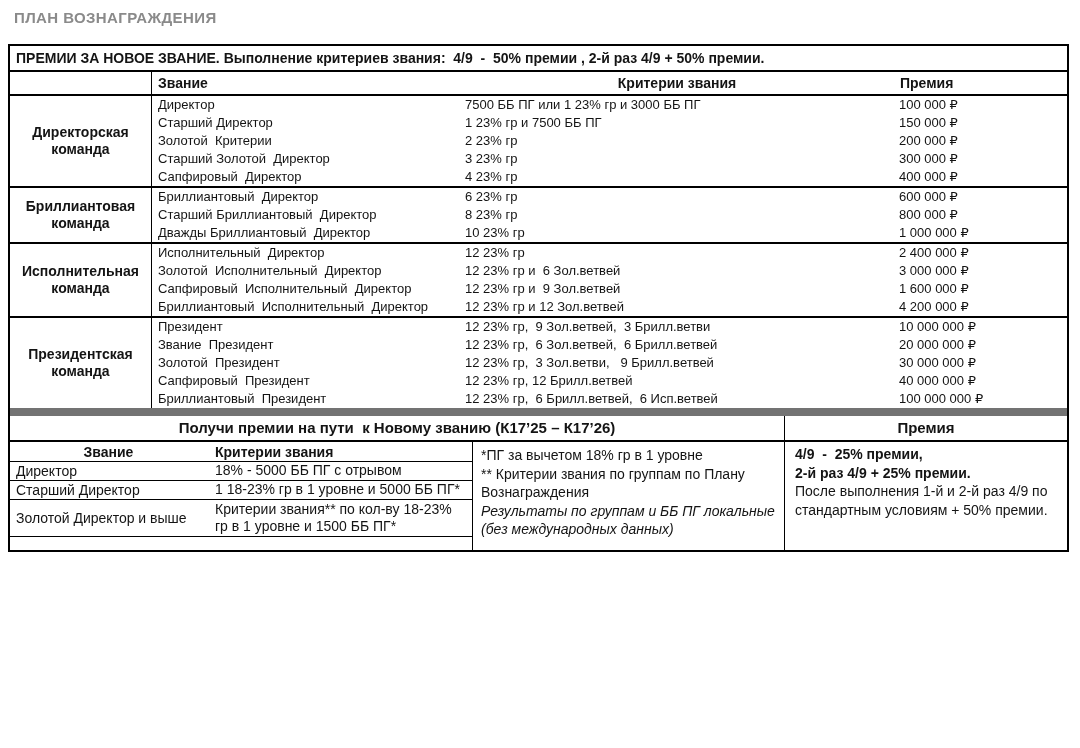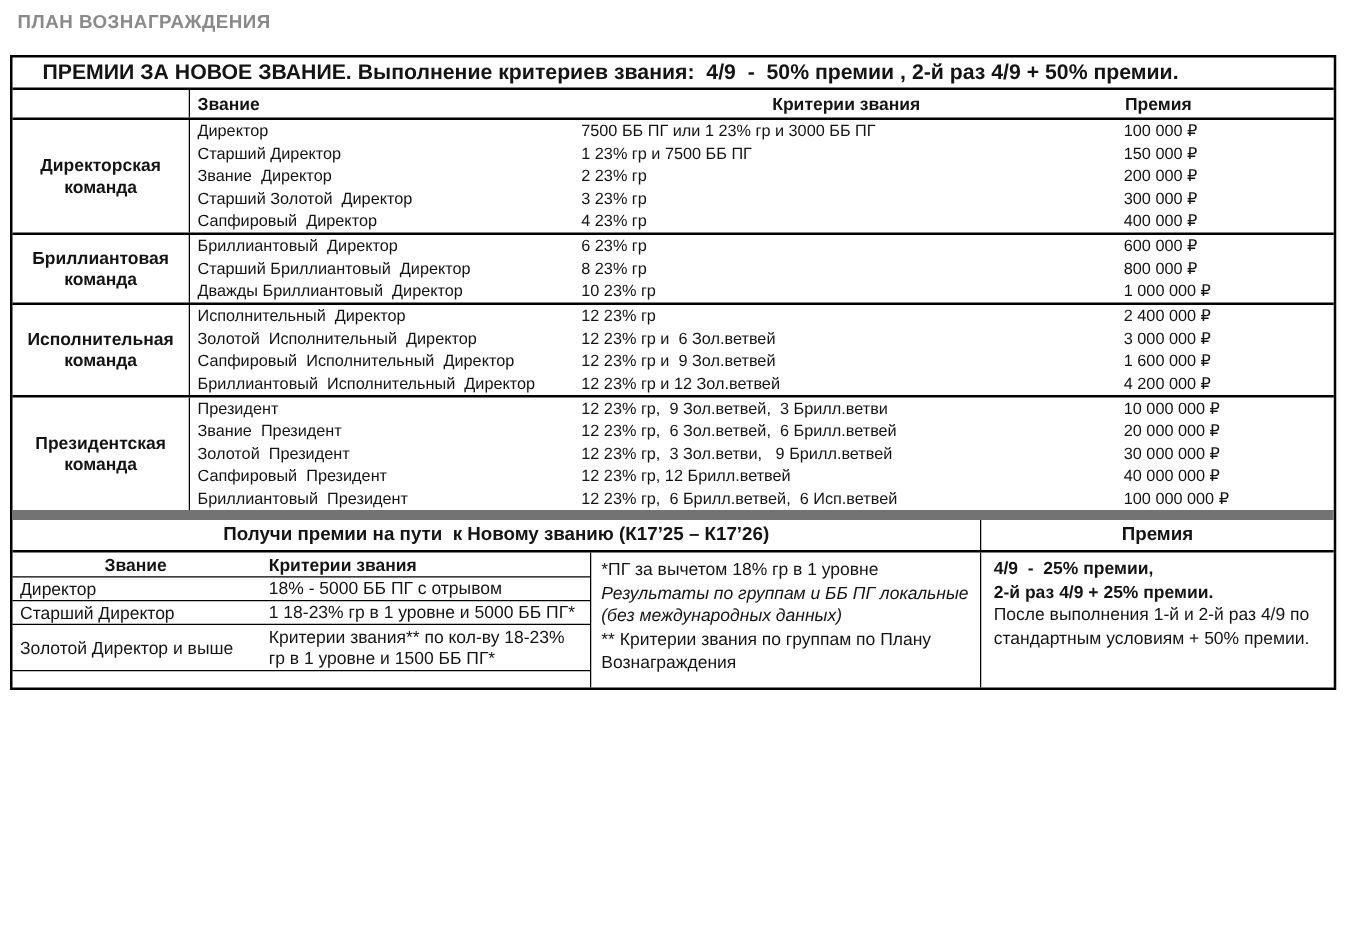--- a/index.html
+++ b/index.html
@@ -11,22 +11,22 @@
   .page-title {
     position:absolute; left:14px; top:9px;
     font-size:15px; font-weight:bold; color:#8a8a8a; letter-spacing:.4px;
     white-space:pre;
   }
   .wrap {
     position:absolute; left:8px; top:44px; width:1061px;
     border:2px solid #000; box-sizing:border-box; background:#fff;
   }
   .banner {
-    height:24px; line-height:24px; padding-left:24px;
-    font-size:17px; font-weight:bold; border-bottom:2px solid #000;
+    height:24px; line-height:24px; padding-left:6px;
+    font-size:14px; font-weight:bold; border-bottom:2px solid #000;
     white-space:pre; overflow:hidden;
   }
   .cols-header {
     display:grid; grid-template-columns:142px 310px 430px 1fr;
     height:22px; border-bottom:2px solid #000;
     font-size:14px; font-weight:bold;
   }
   .cols-header > div { line-height:22px; white-space:pre; }
   .h1 { border-right:1px solid #000; }
   .h2 { padding-left:6px; }
@@ -95,21 +95,21 @@
   </div>
 
   <div class="group" style="--n:5">
     <div class="team">Директорская команда</div>
     <div class="cell c2">Директор</div>
     <div class="cell c3">7500 ББ ПГ или 1 23% гр и 3000 ББ ПГ</div>
     <div class="cell c4">100 000 ₽</div>
     <div class="cell c2">Старший Директор</div>
     <div class="cell c3">1 23% гр и 7500 ББ ПГ</div>
     <div class="cell c4">150 000 ₽</div>
-    <div class="cell c2">Звание  Директор</div>
+    <div class="cell c2">Золотой  Критерии</div>
     <div class="cell c3">2 23% гр</div>
     <div class="cell c4">200 000 ₽</div>
     <div class="cell c2">Старший Золотой  Директор</div>
     <div class="cell c3">3 23% гр</div>
     <div class="cell c4">300 000 ₽</div>
     <div class="cell c2">Сапфировый  Директор</div>
     <div class="cell c3">4 23% гр</div>
     <div class="cell c4">400 000 ₽</div>
   </div>
 
@@ -182,22 +182,22 @@
         <div class="bl-crit">1 18-23% гр в 1 уровне и 5000 ББ ПГ*</div>
       </div>
       <div class="bl-row bl-row-tall">
         <div class="bl-rank">Золотой Директор и выше</div>
         <div class="bl-crit">Критерии звания** по кол-ву 18-23% гр в 1 уровне и 1500 ББ ПГ*</div>
       </div>
     </div>
 
     <div class="bm">
       <div class="note">*ПГ за вычетом 18% гр в 1 уровне</div>
+      <div class="note">** Критерии звания по группам по Плану Вознаграждения</div>
       <div class="note note-italic">Результаты по группам и ББ ПГ локальные (без международных данных)</div>
-      <div class="note">** Критерии звания по группам по Плану Вознаграждения</div>
     </div>
 
     <div class="br">
       <div class="pr-bold">4/9  -  25% премии,</div>
       <div class="pr-bold">2-й раз 4/9 + 25% премии.</div>
       <div class="pr-text">После выполнения 1-й и 2-й раз 4/9 по стандартным условиям + 50% премии.</div>
     </div>
 
   </div>
 

